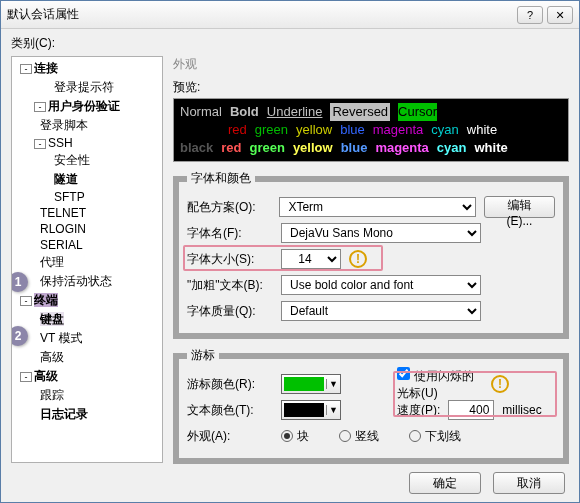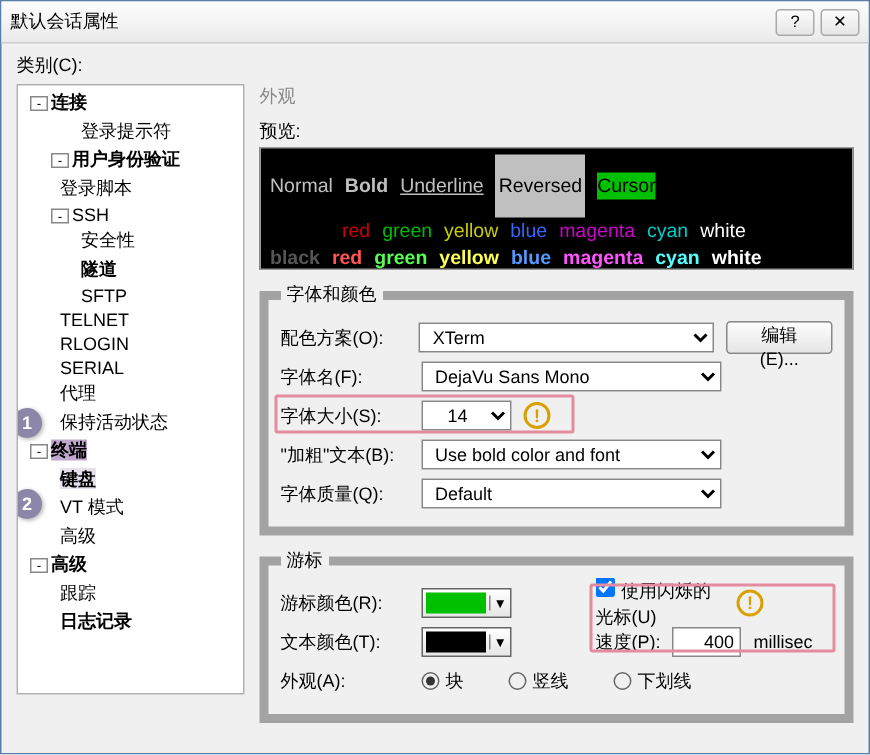--- a/index.html
+++ b/index.html
@@ -20,21 +20,21 @@
 .tree .bold { font-weight: bold; margin-top: 16px; }
 .tree .hl0 { background: #bfa7ce; }
 .tree .hl { background: #e7e0ec; }
 .callout { position: absolute; width: 20px; height: 20px; border-radius: 50%; background: #8c86a9; color: #fff; font-size: 12px; font-weight: bold; display: flex; align-items: center; justify-content: center; box-shadow: 1px 1px 3px rgba(0,0,0,.3); z-index: 5; }
 
 .right { flex: 1; font-size: 12px; display: flex; flex-direction: column; }
 .section-title { color: #888; font-size: 12px; margin-bottom: 2px; }
 .preview { border: 1px solid #999; background: #000; color: #c0c0c0; font-family: "Courier New", monospace; font-size: 13px; padding: 4px 6px; height: 82px; line-height: 18px; }
 .preview .word { display:inline-block; margin-right:8px; }
 .ul { text-decoration: underline; }
-.rev { background:#c0c0c0; color:#000; padding:12px 2px;}
+.rev { background:#c0c0c0; color:#000; padding:0 2px;}
 fieldset { border: 6px solid #a3a3a3; padding: 6px 8px 8px 8px; margin-top: 8px; position: relative; }
 fieldset legend { font-size: 12px; padding: 0 4px; }
 .row { display: flex; align-items: center; height: 24px; margin: 2px 0; gap: 8px; }
 .row label { width: 86px; }
 .ctl { height: 20px; border: 1px solid #888; background: #fff; font-size: 12px; padding: 0 4px; }
 .wide { width: 200px; }
 .mid { width: 60px; text-align: center; }
 .btn { height: 22px; border: 1px solid #888; background: linear-gradient(#fdfdfd,#e5e5e5); border-radius: 3px; padding: 0 10px; cursor: pointer; font-size: 12px; }
 .color-swatch { width: 60px; height: 20px; border:1px solid #666; background: linear-gradient(#fff,#e6e6e6); display:flex; align-items:center; cursor:pointer; }
 .color-swatch .c { flex:1; height:14px; margin:0 2px; }
@@ -172,13 +172,17 @@
                   <div class="r"></div>
                   <span>下划线</span>
                 </div>
             </div>
           </div>
         </fieldset>
       </div>
     </div>
   </div>
 
+  <div class="footer">
+    <button class="btn">确定</button>
+    <button class="btn">取消</button>
+  </div>
 </div>
 
 </body></html>

